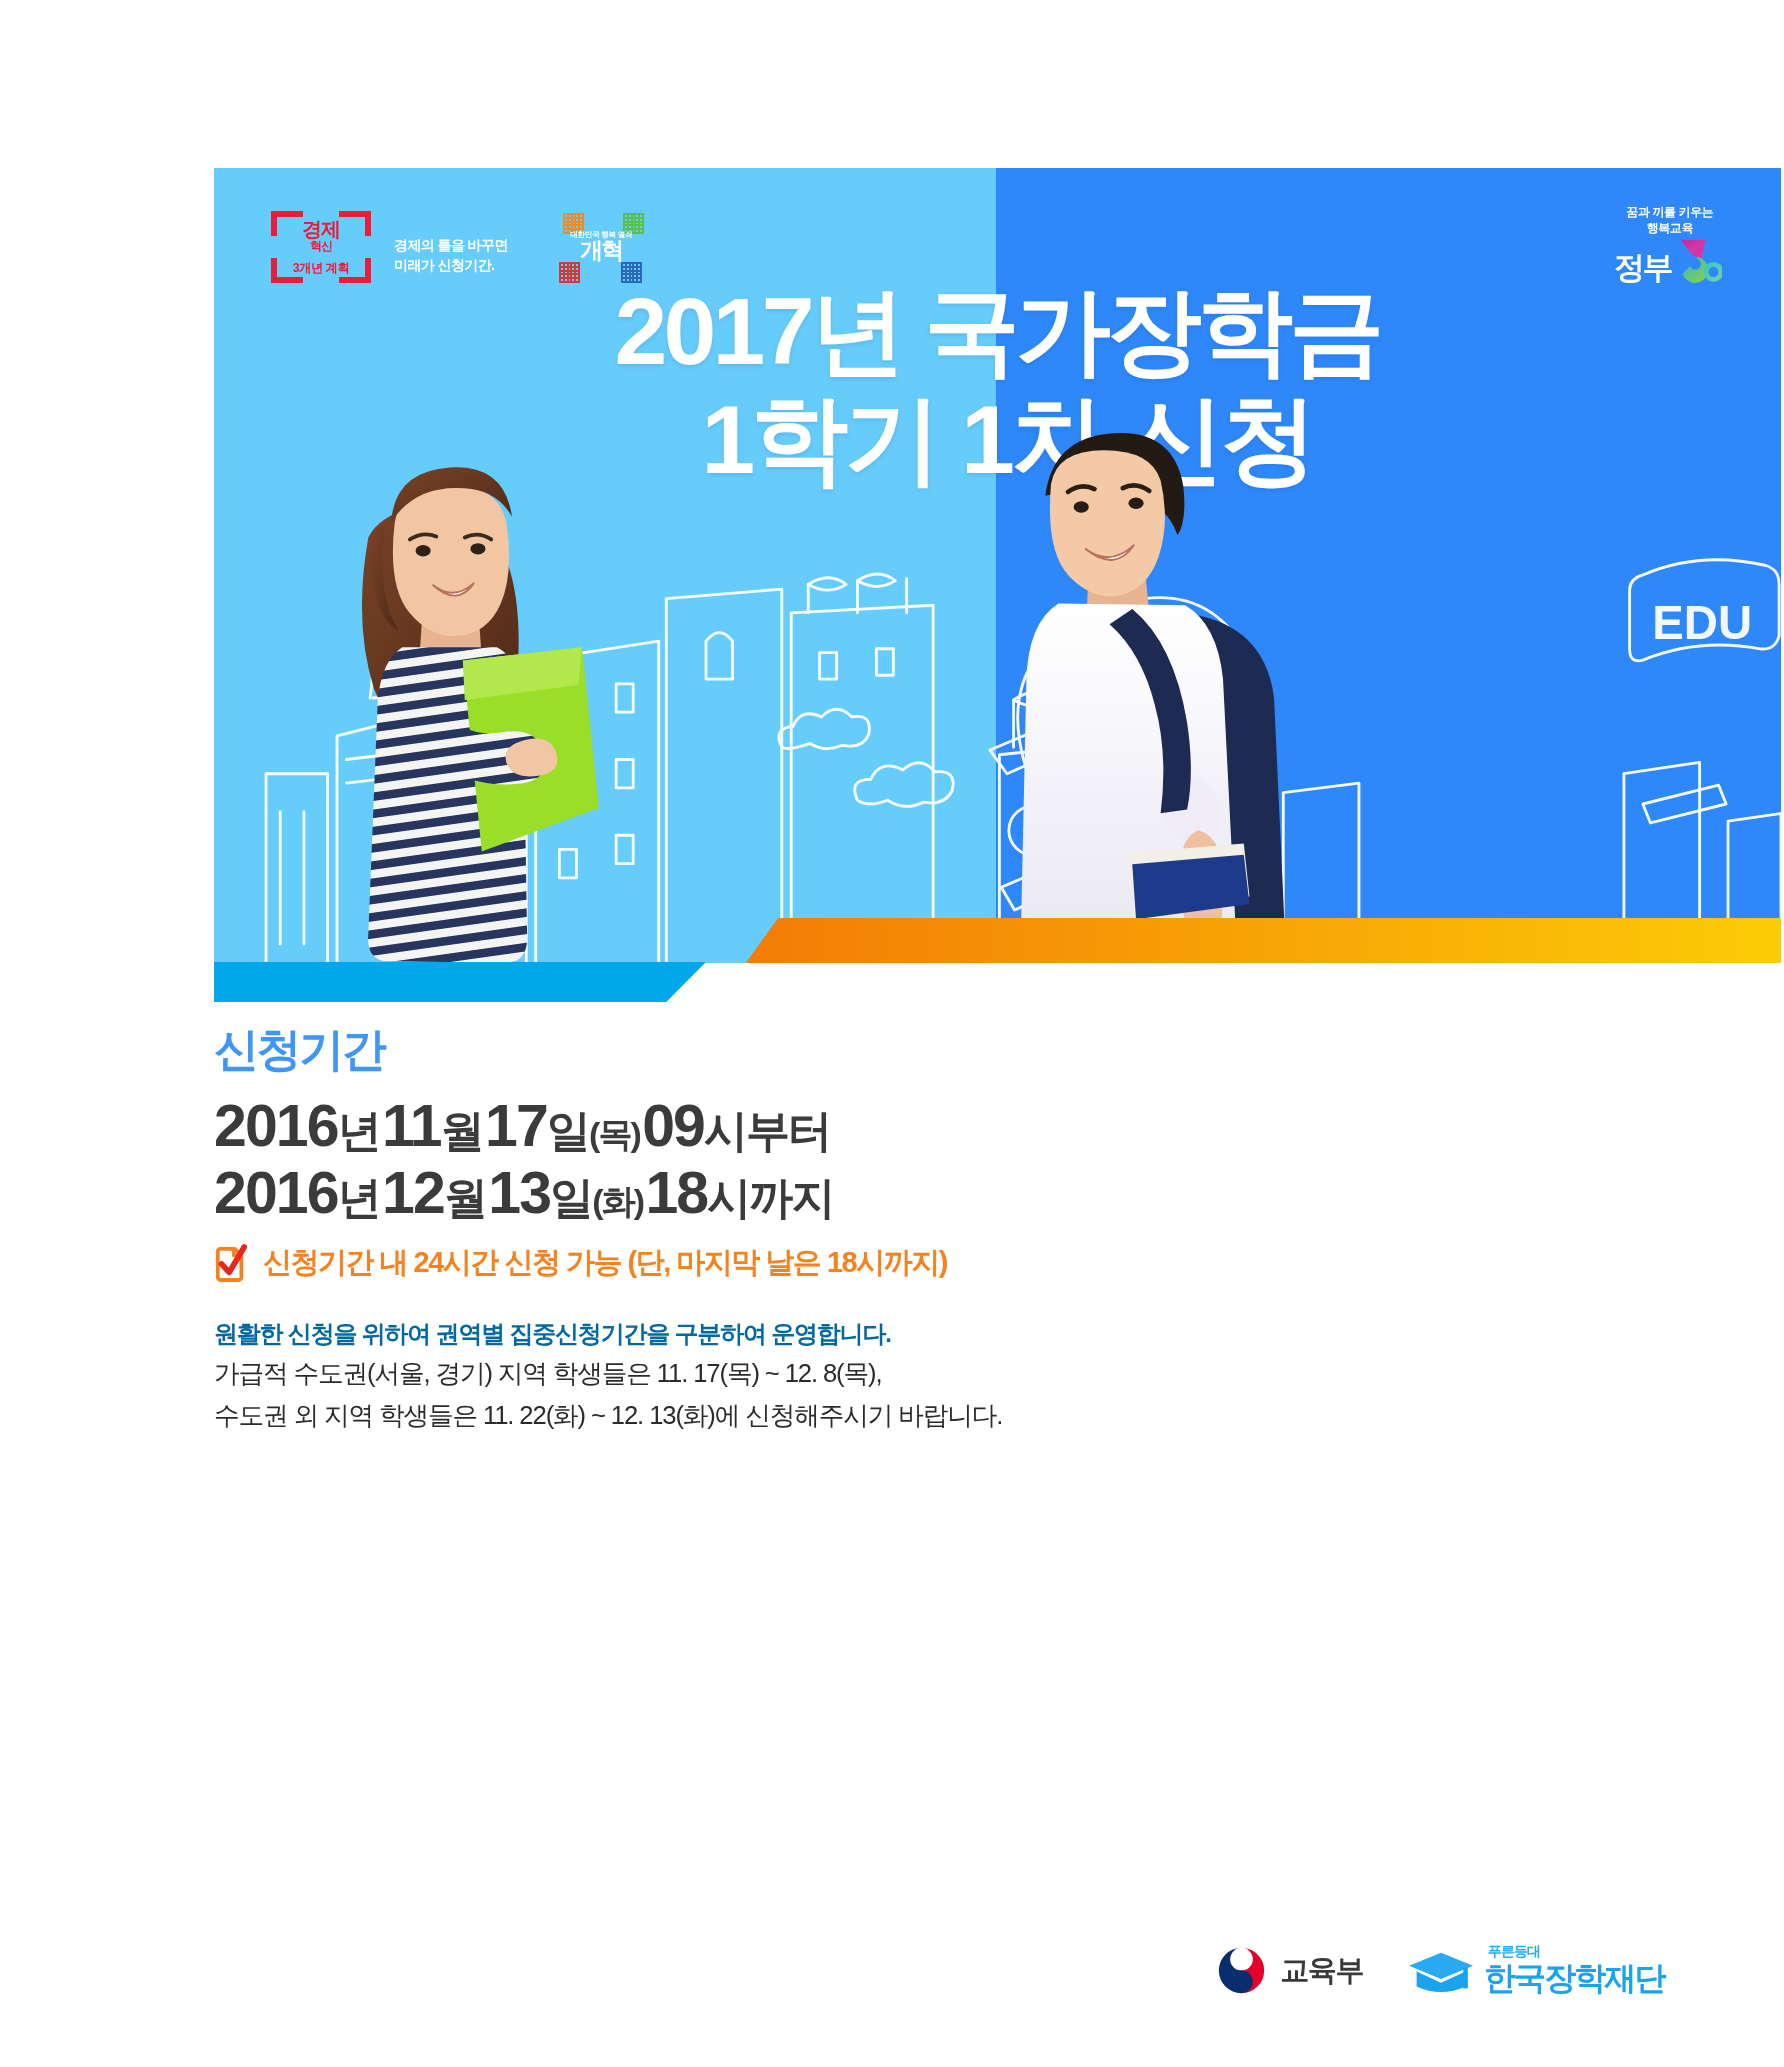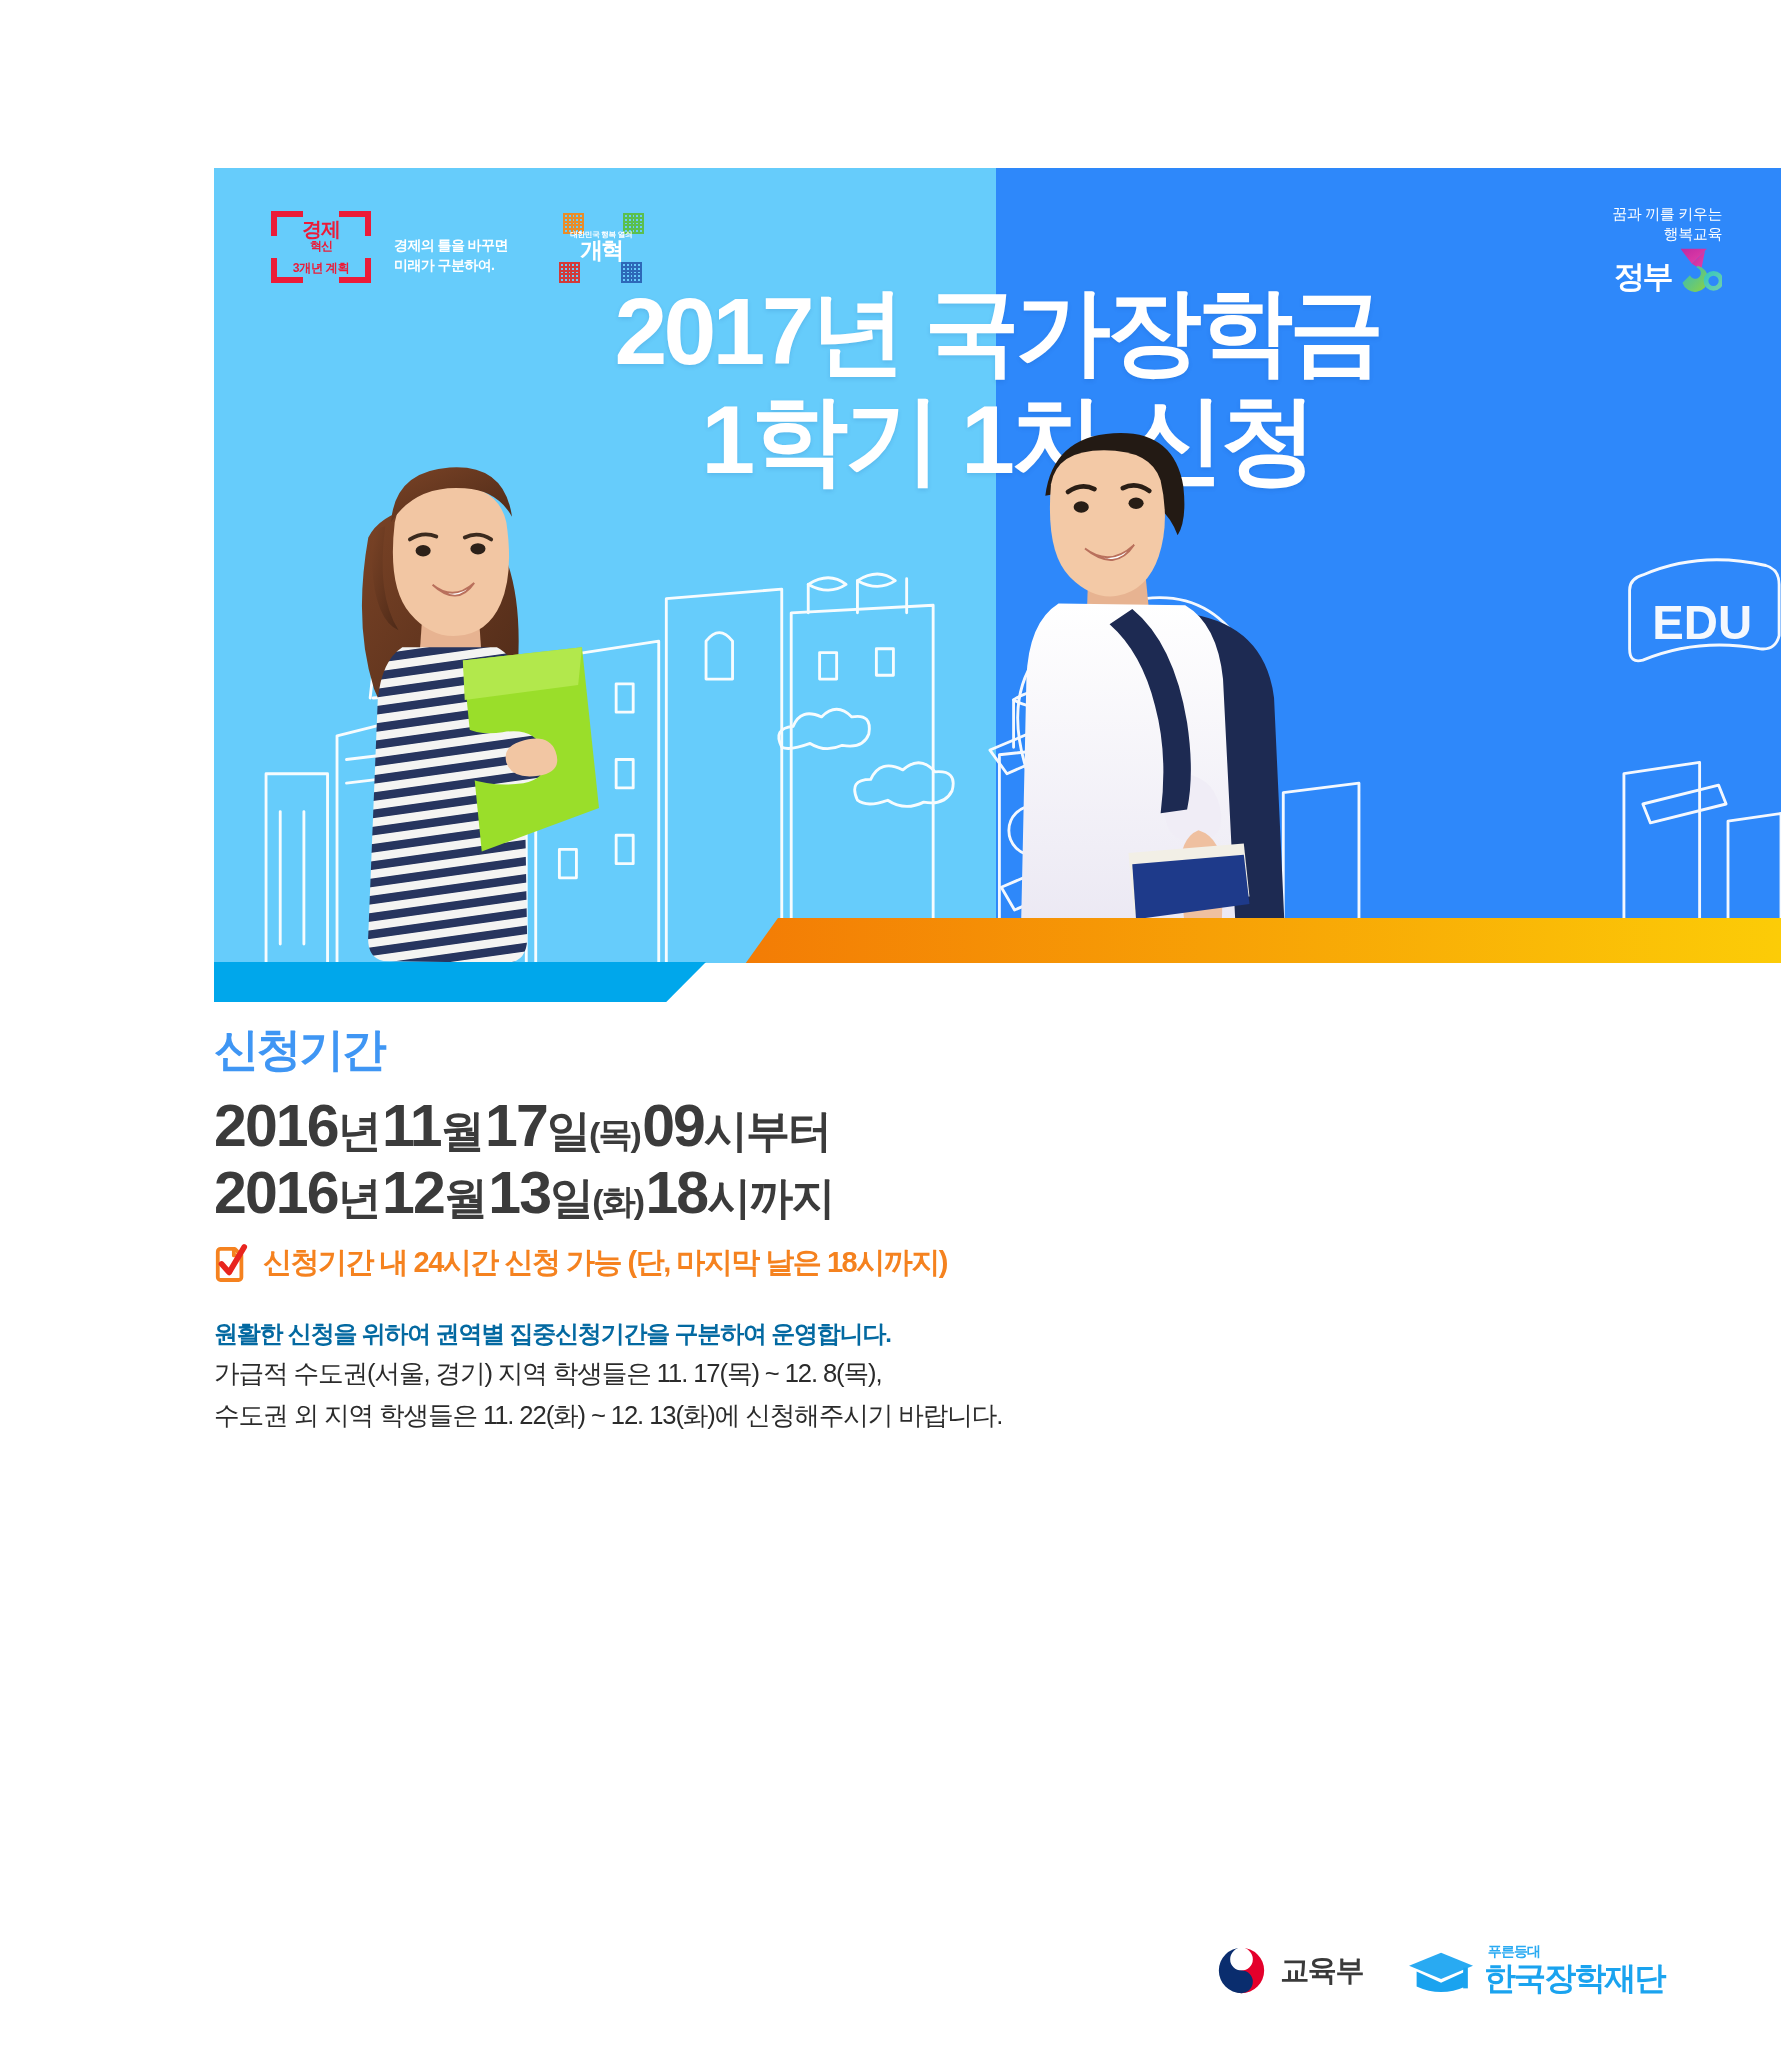--- a/index.html
+++ b/index.html
@@ -61,22 +61,22 @@
       repeating-linear-gradient(to bottom,#d8332f 0 1.9px,transparent 1.9px 3.8px);}
   .logo-edu .d4 { right:1.9px; bottom:0; background:
       repeating-linear-gradient(to right,#2b63b5 0 1.9px,transparent 1.9px 3.8px),
       repeating-linear-gradient(to bottom,#2b63b5 0 1.9px,transparent 1.9px 3.8px);}
   .logo-edu .small { position:absolute; left:0; right:0; top:17px; text-align:center;
       font-size:7.6px; color:#ffffff; letter-spacing:-0.3px; font-weight:bold;}
   .logo-edu .big { position:absolute; left:0; right:0; top:25.6px; text-align:center;
       font-size:23px; color:#ffffff; font-weight:bold; letter-spacing:-1.9px; line-height:1.02;}
 
   .gov30 { position:absolute; right:59px; top:36px; text-align:right; }
-  .gov30 .cap { color:#ffffff; font-size:15px; font-weight:normal; line-height:1.35;
-      letter-spacing:-0.4px; text-align:right; margin-left: 3.8px;}
+  .gov30 .cap { color:#ffffff; font-size:12px; font-weight:bold; line-height:1.35;
+      letter-spacing:-0.4px; text-align:center; margin-left: 3.8px;}
   .gov30 .row { display:flex; align-items:flex-end; justify-content:flex-end; }
   .gov30 .word { color:#ffffff; font-size:31px; font-weight:bold; letter-spacing:-2.4px;
       line-height:1; padding-bottom:1.9px;}
   .gov30 .three { position:relative; width:49px; height:49px; margin-left:1.9px; }
   .gov30 .three svg { position:absolute; left:0; top:0; }
 
   
   .headline { position:absolute; left:0; right:0; top:110px; text-align:center;
      color:#ffffff; font-weight:bold; font-size:95px; line-height:1.13;
      letter-spacing:-3.8px; white-space:nowrap;
@@ -206,21 +206,21 @@
         <span class="brk tr"></span>
         <span class="brk bl"></span>
         <span class="brk br"></span>
         <span class="l1">경제</span>
         <span class="l2">혁신</span>
         <span class="l3">3개년 계획</span>
       </div>
 
       <div class="logo-econ-tag">
         <div>경제의 틀을 바꾸면</div>
-        <div>미래가 구분하여.</div>
+        <div>미래가 신청기간.</div>
       </div>
 
       <div class="logo-edu">
         <span class="dots d1"></span>
         <span class="dots d2"></span>
         <span class="dots d3"></span>
         <span class="dots d4"></span>
         <span class="small">대한민국 행복 열쇠</span>
         <span class="big">개혁</span>
       </div>

